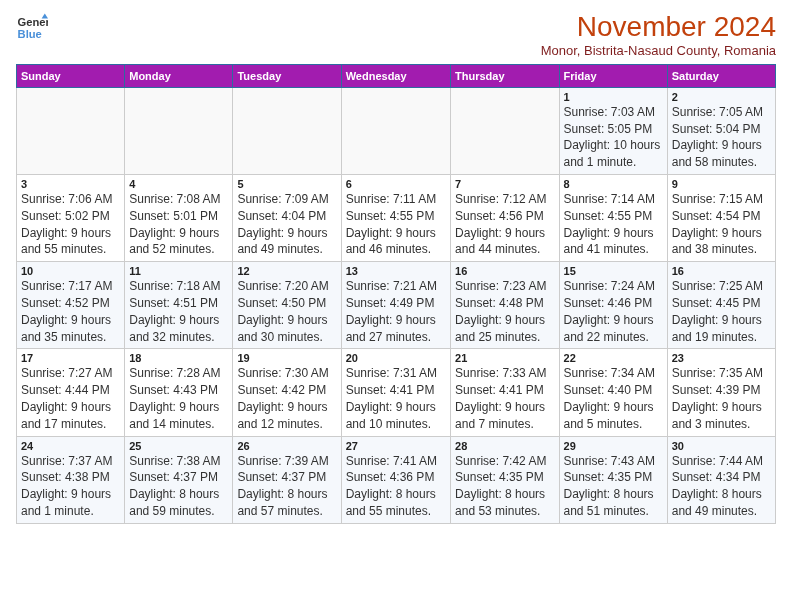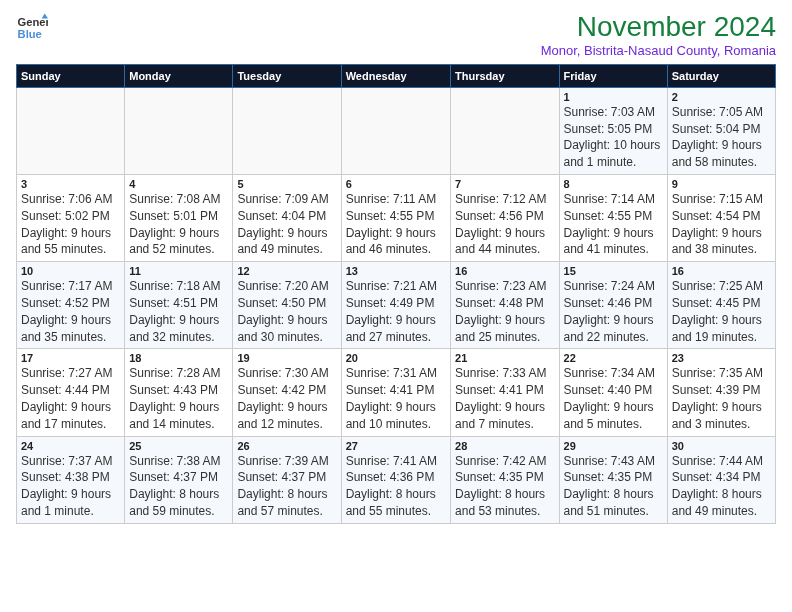--- a/index.html
+++ b/index.html
@@ -29,34 +29,34 @@
     .logo-icon {
       width: 32px;
       height: 32px;
     }
     .title-area {
       text-align: right;
     }
     .main-title {
       font-size: 28px;
       font-weight: 300;
-      color: #15803d;
+      color: #c2410c;
       line-height: 1.1;
     }
     .subtitle {
       font-size: 13px;
-      color: #6d28d9;
+      color: #7f1d1d;
     }
     .calendar {
       width: 100%;
       border-collapse: collapse;
       font-size: 10px;
     }
     .calendar thead tr th {
-      background-color: #0f172a;
+      background-color: #a21caf;
       color: #fff;
       padding: 5px 4px;
       text-align: left;
       font-size: 11px;
       font-weight: bold;
       border: 1px solid #2e6aa0;
     }
     .calendar tbody tr td {
       border: 1px solid #ccc;
       vertical-align: top;

